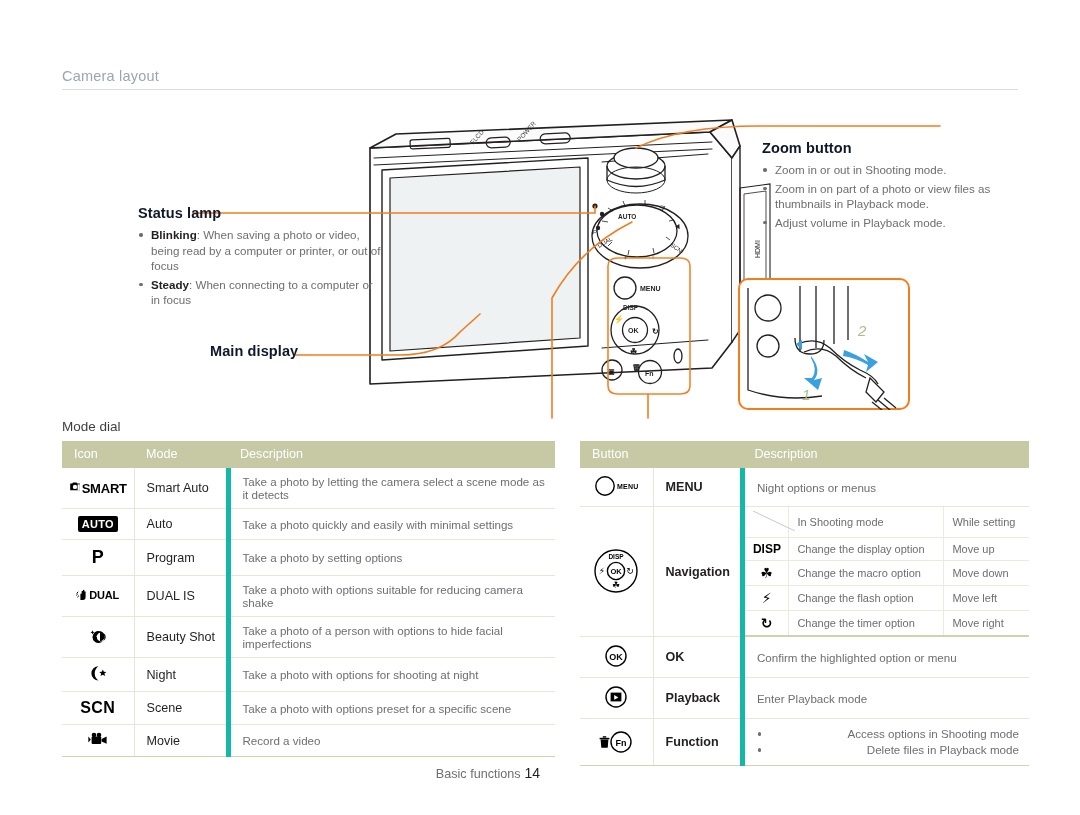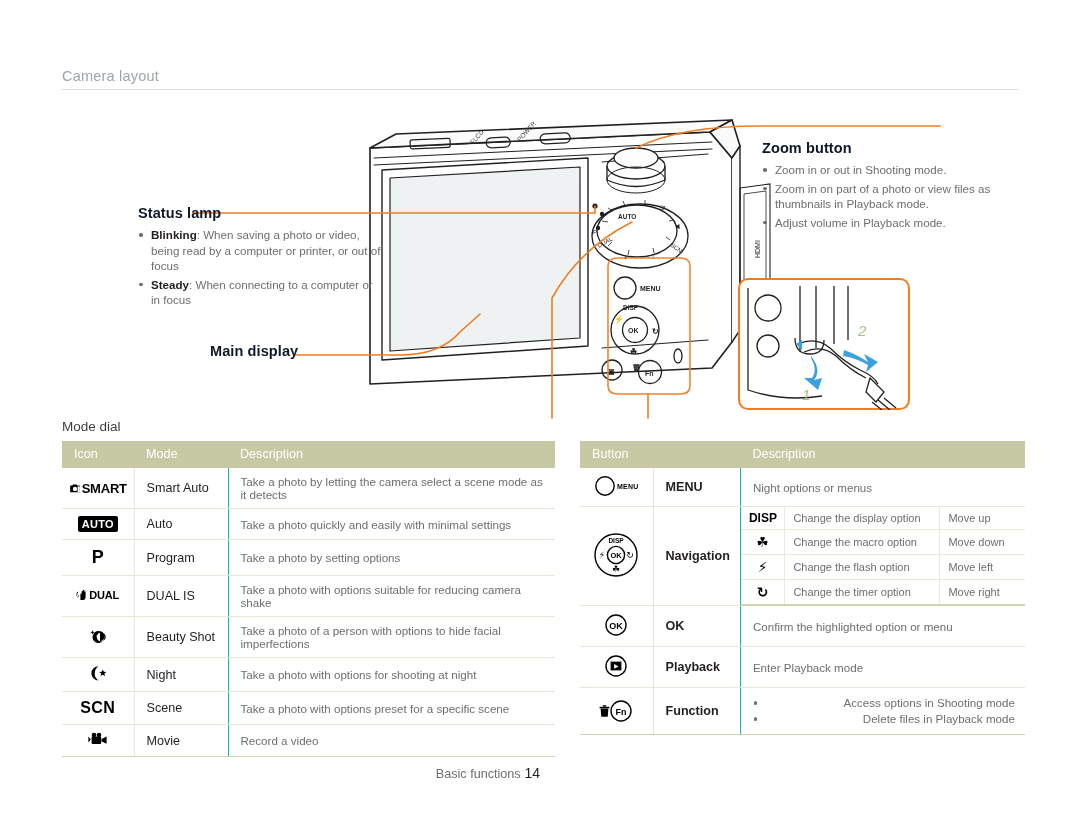--- a/index.html
+++ b/index.html
@@ -35,21 +35,21 @@
   th{
     background:#c6c9a3;color:#ffffff;font-weight:normal;
     font-size:12.6px;text-align:left;padding:6px 10px 7px 12px;
     border:none;
   }
   td{
     font-size:11.6px;color:#6d6e71;padding:7px 10px 7px 12px;
     vertical-align:middle;border-bottom:1px solid #e8e6d6;
   }
   td.icon-cell{text-align:center;padding:7px 4px;border-right:1px solid #e8e6d6;color:#000;}
-  td.label-cell{color:#231f20;font-size:12.6px;border-right:1px solid #14b8a6;margin-top:34px;}
+  td.label-cell{color:#231f20;font-size:12.6px;border-right:5px solid #14b8a6;margin-top:34px;}
   td.label-cell.bold{font-weight:bold;}
   tr:last-child td{border-bottom:1px solid #cfd3ae;}
 
   #mode-dial-table{left:62px;top:419px;}
   #button-table{left:580px;top:441px;}
   .ic-smart{font-size:13px;font-weight:bold;letter-spacing:-.2px;font-family:"Liberation Sans",sans-serif;}
   .ic-auto{display:inline-block;background:#000;color:#fff;font-weight:bold;font-size:11px;
            padding:2px 4px 2px 4px;border-radius:2px;letter-spacing:.3px;font-family:"Liberation Sans",sans-serif;}
   .ic-p{font-size:18px;font-weight:bold;color:#000;font-family:"Liberation Sans",sans-serif;}
   .ic-dual{font-size:11px;font-weight:bold;color:#000;letter-spacing:-.2px;font-family:"Liberation Sans",sans-serif;}
@@ -276,21 +276,21 @@
     <thead>
       <tr>
         <th>Icon</th>
         <th>Mode</th>
         <th>Description</th>
       </tr>
     </thead>
     <tbody>
       <tr>
         <td class="icon-cell">
-          <span style="display:inline-flex;align-items:center;">
+          <span style="display:inline-flex;">
             <svg width="12" height="11" viewBox="0 0 12 11" style="margin-right:1px">
               <path d="M1.2 2.6h2l.9-1.1h3.4l.9 1.1h2.4v6.6H1.2z" fill="#000"></path>
               <circle cx="6" cy="5.9" r="2.2" fill="#fff"></circle>
               <path d="M8.6 3.4h2.2v5.8H8.6z" fill="#fff"></path>
             </svg>
             <span class="ic-smart">SMART</span>
           </span>
         </td>
         <td class="label-cell">Smart Auto</td>
         <td>Take a photo by letting the camera select a scene mode as it detects</td>
@@ -410,20 +410,31 @@
         </td>
         <td class="label-cell bold">Navigation</td>
         <td class="nav-holder">
           <table class="nav-sub">
             <colgroup>
                 <col style="width:44px">
                 <col style="width:155px">
                 <col style="width:85px">
               </colgroup>
             <tbody>
+                <tr>
+              <td class="navic">
+                <div class="diag-cell">
+                  <svg width="42" height="20" viewBox="0 0 42 20">
+                        <line x1="0" y1="0" x2="42" y2="20" stroke="#c8c8c8" stroke-width="1"></line>
+                      </svg>
+                </div>
+              </td>
+              <td>In Shooting mode</td>
+              <td>While setting</td>
+            </tr>
             <tr>
               <td class="navic">DISP</td>
               <td>Change the display option</td>
               <td>Move up</td>
             </tr>
             <tr>
               <td class="navic" style="font-family:'DejaVu Sans',sans-serif;font-size:14px">☘</td>
               <td>Change the macro option</td>
               <td>Move down</td>
             </tr>

